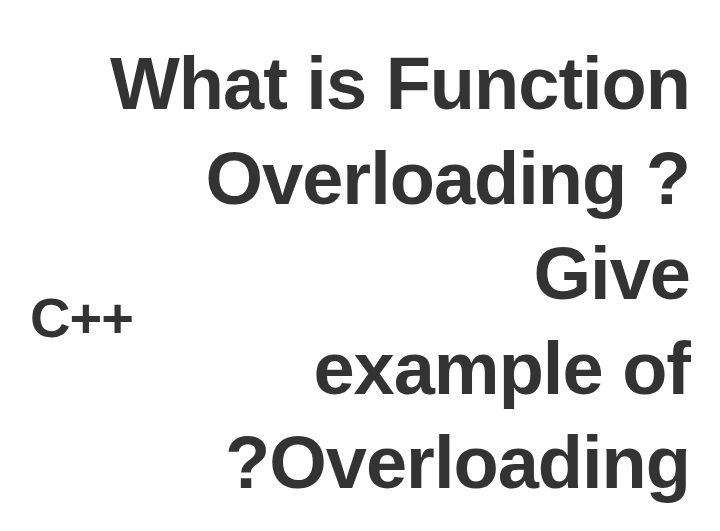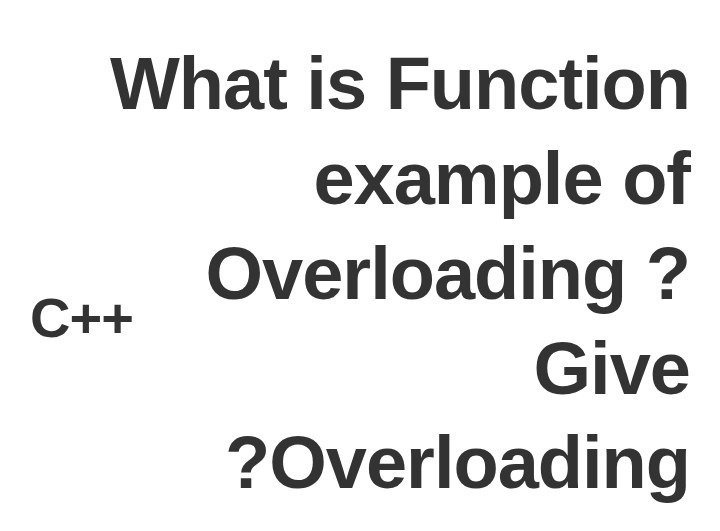--- a/index.html
+++ b/index.html
@@ -39,17 +39,17 @@
       font-weight: 700;
       color: #333333;
       letter-spacing: -1px;
     }
   </style>
 </head>
 <body>
 
 <div class="container">
   <div class="heading-text">What is Function</div>
+  <div class="heading-text">Overloading ? Give</div>
   <div class="heading-text">example of</div>
-  <div class="heading-text">Overloading ? Give</div>
   <div class="heading-text">?Overloading</div>
   <div class="label">C++</div>
 </div>
 
 </body></html>

